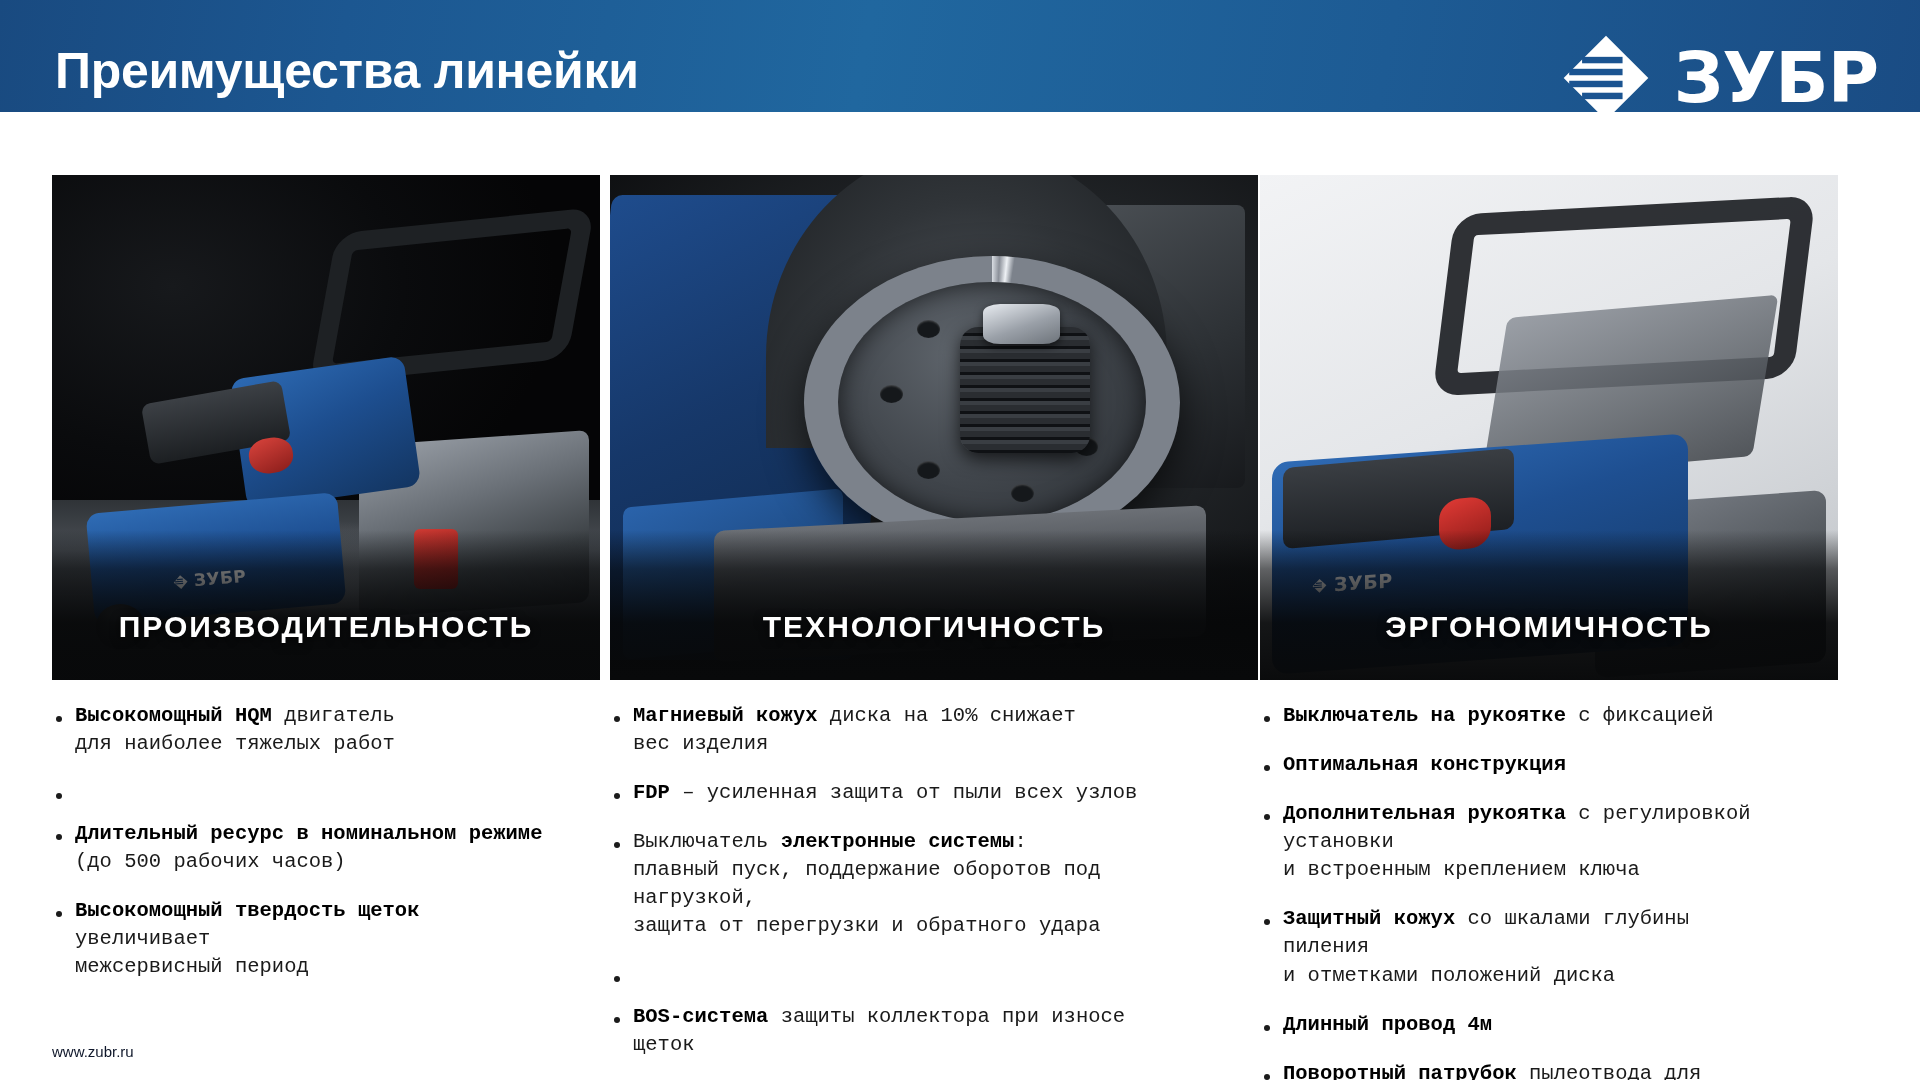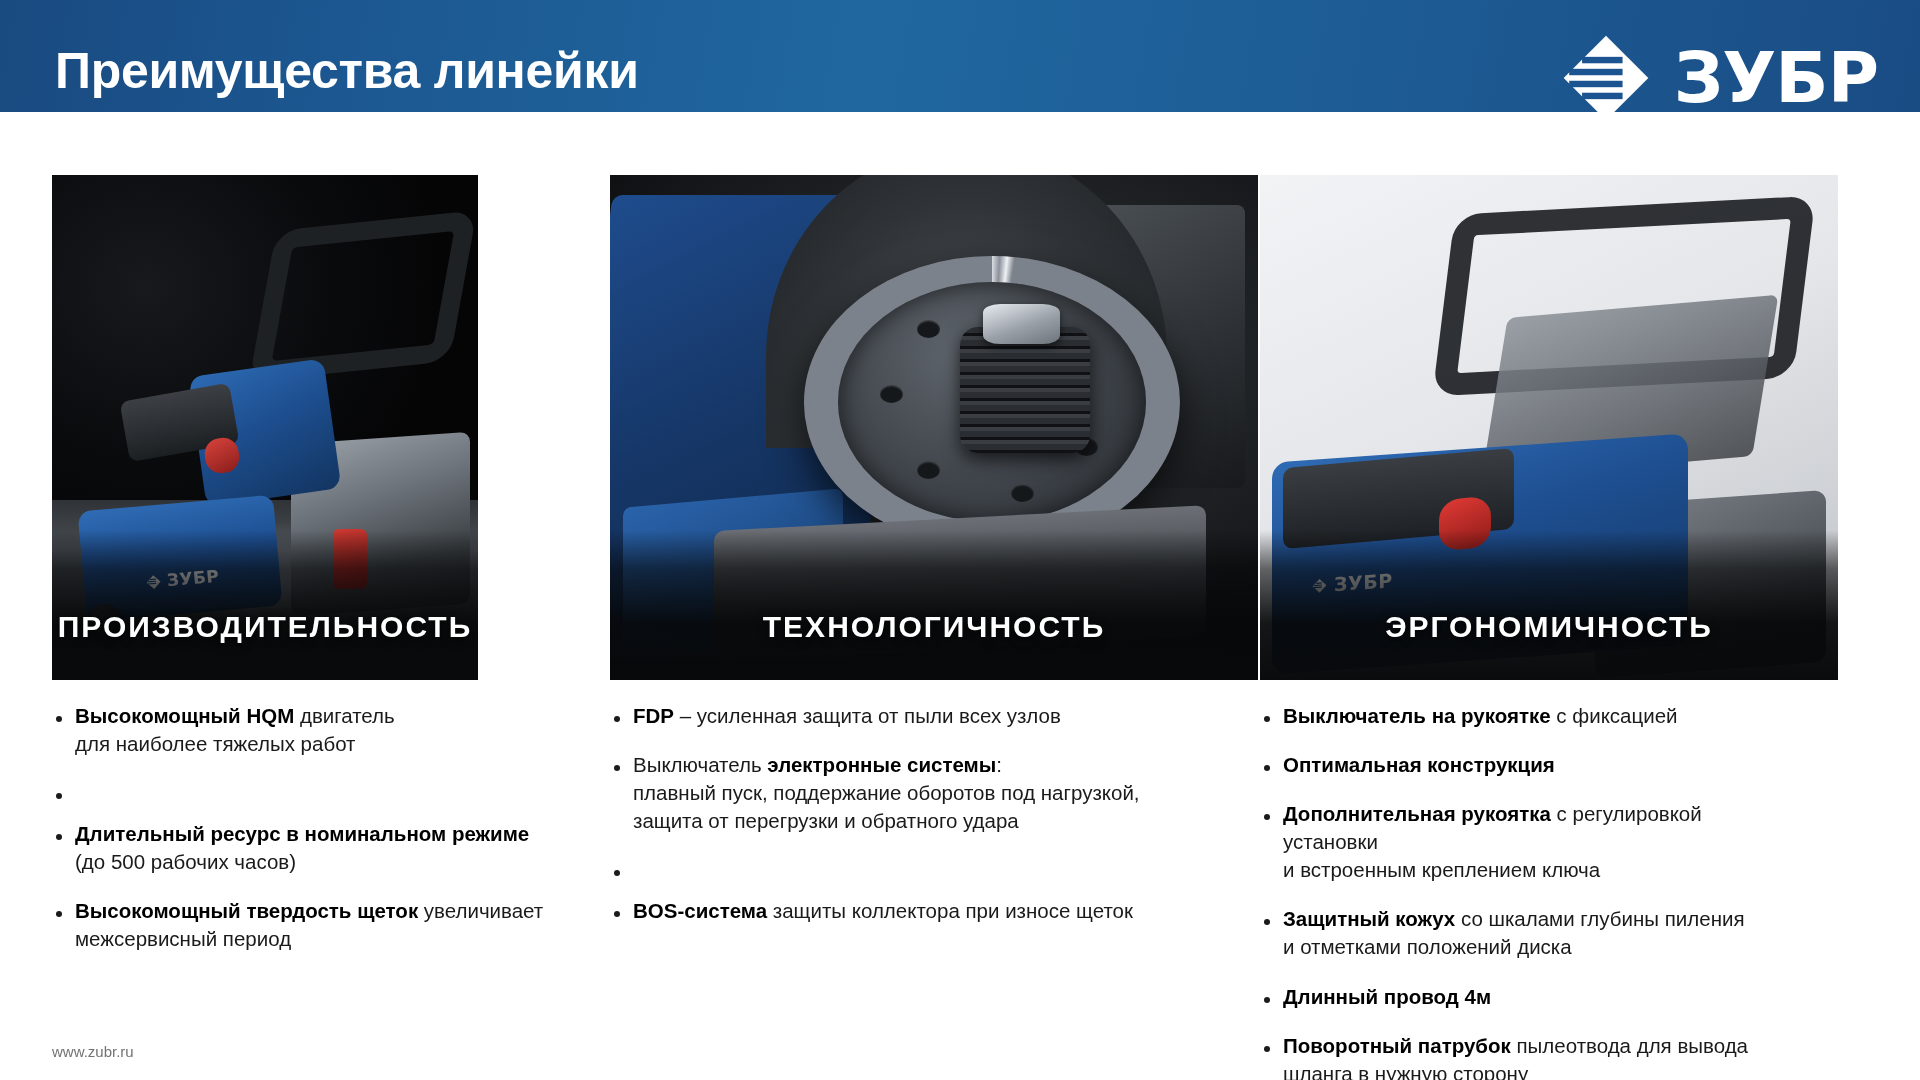--- a/index.html
+++ b/index.html
@@ -24,21 +24,21 @@
 
   
   .columns { position:absolute; left:0; top:175px; width:1920px; display:flex; }
   .col { position:relative; }
   .col-1 { width:600px; padding-left:52px; }
   .col-2 { width:660px; padding-left:10px; }
   .col-3 { width:660px; padding-left:0px; }
 
   
   .imgcard { position:relative; overflow:hidden; }
-  .card-1 { width:426px; height:505px; }
+  .card-1 { width:548px; height:505px; }
   .card-2 { width:648px; height:505px;padding-left:16px; }
   .card-3 { width:578px; height:505px; }
 
   .photo { position:absolute; inset:0; }
 
   
   .p1-bg { position:absolute; inset:0; background:
       radial-gradient(ellipse 70% 55% at 22% 22%, #17191c 0%, #0a0b0d 60%, #050506 100%),
       linear-gradient(#0a0b0d,#0a0b0d); }
   .p1-floor { position:absolute; left:0; right:0; bottom:0; height:180px;
@@ -135,28 +135,28 @@
     color:#ffffff; font-size:30px; font-weight:bold; letter-spacing:2.0px;
     text-align:center; text-shadow:0 2px 10px rgba(0,0,0,.85); white-space:nowrap;
     padding-top:44px;
   }
 
   
   .bullets { margin-top:22px; }
   .bul { display:flex; align-items:flex-start; margin-bottom:21px; }
   .dot { flex:0 0 auto; width:6px; height:6px; border-radius:50%; background:#1b1b1b;
          margin:14px 13px 0 4px; }
-  .btext { font-size:20.5px; line-height:1.37; color:#1a1a1a; }
+  .btext { font-size:20.5px; line-height:1.37; color:#1a1a1a;font-family:Liberation Mono, monospace; }
   .btext b { font-weight:bold; color:#000000; }
   .list-1 .btext { max-width:470px; }
   .list-2 .btext { max-width:520px; }
   .list-3 .btext { max-width:500px; }
 
   
-  .footer { position:absolute; left:52px; bottom:20px; font-size:15px; color:#737373; }
+  .footer { position:absolute; left:52px; bottom:20px; font-size:15px; color:#0f172a; }
 </style>
 </head>
 <body>
 
 <div class="slide">
 
   <div class="header">
     <div class="header-title">Преимущества линейки</div>
 
     <div class="logo-wrap">
@@ -242,20 +242,24 @@
           <div class="p2-base"></div>
         </div>
         <div class="caption-band">
           <div class="caption">ТЕХНОЛОГИЧНОСТЬ</div>
         </div>
       </div>
 
       <div class="bullets list-2">
         <div class="bul">
           <span class="dot"></span>
+          <span class="btext"><b>Магниевый кожух</b><span> диска на 10% снижает</span><br><span>вес изделия</span></span>
+        </div>
+        <div class="bul">
+          <span class="dot"></span>
           <span class="btext"><b>FDP</b><span> – усиленная защита от пыли всех узлов</span></span>
         </div>
         <div class="bul">
           <span class="dot"></span>
           <span class="btext"><span>Выключатель </span><b>электронные системы</b><span>:</span><br><span>плавный пуск, поддержание оборотов под нагрузкой,</span><br><span>защита от перегрузки и обратного удара</span></span>
         </div>
         <div class="bul">
           <span class="dot"></span>
         </div>
         <div class="bul">

